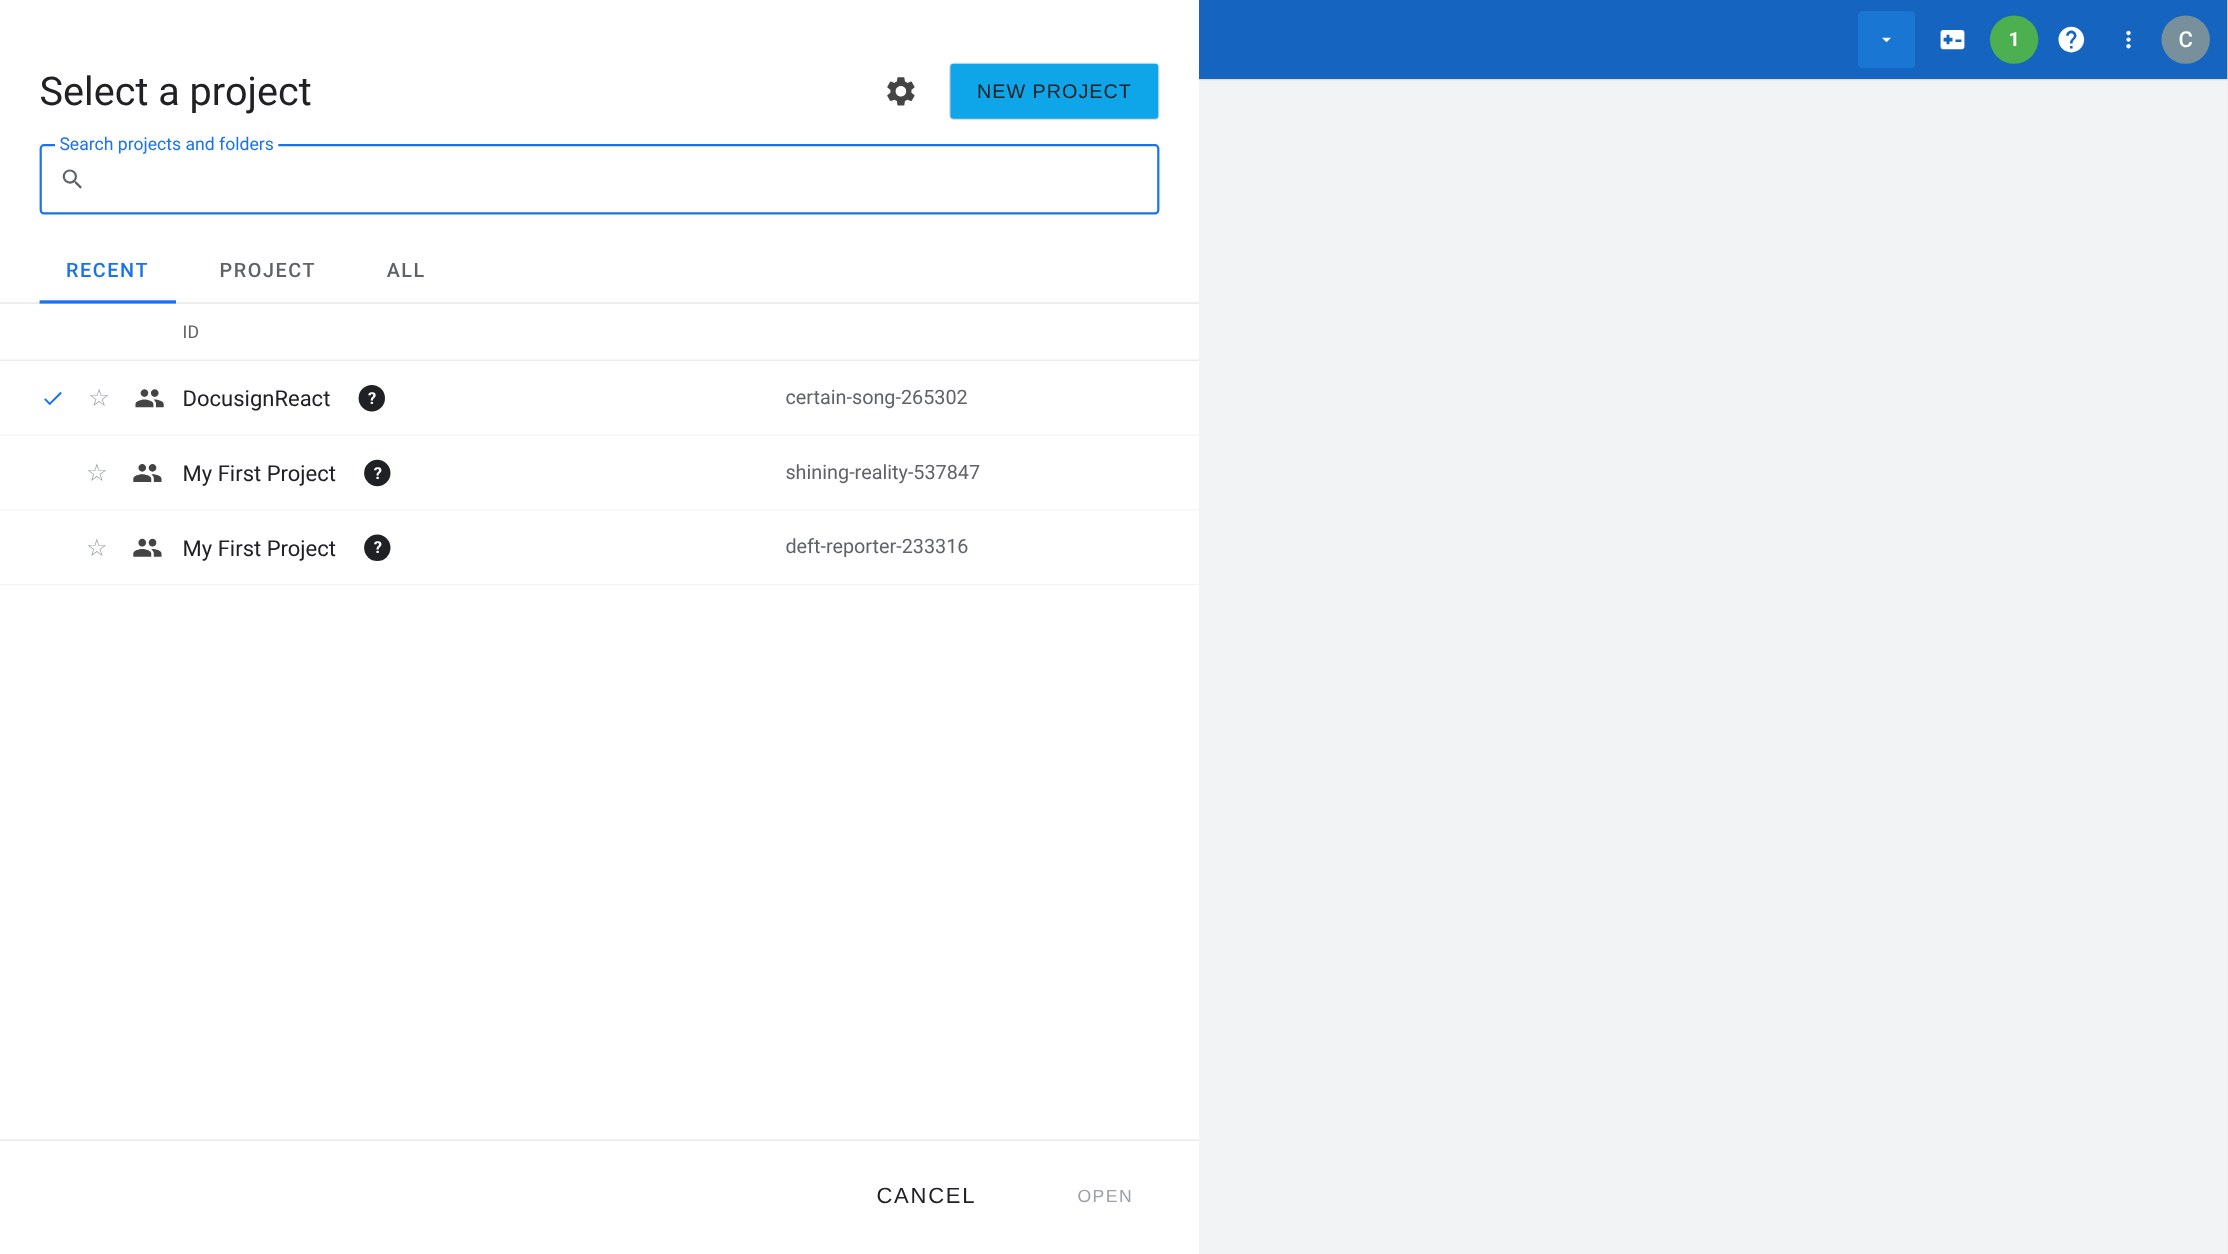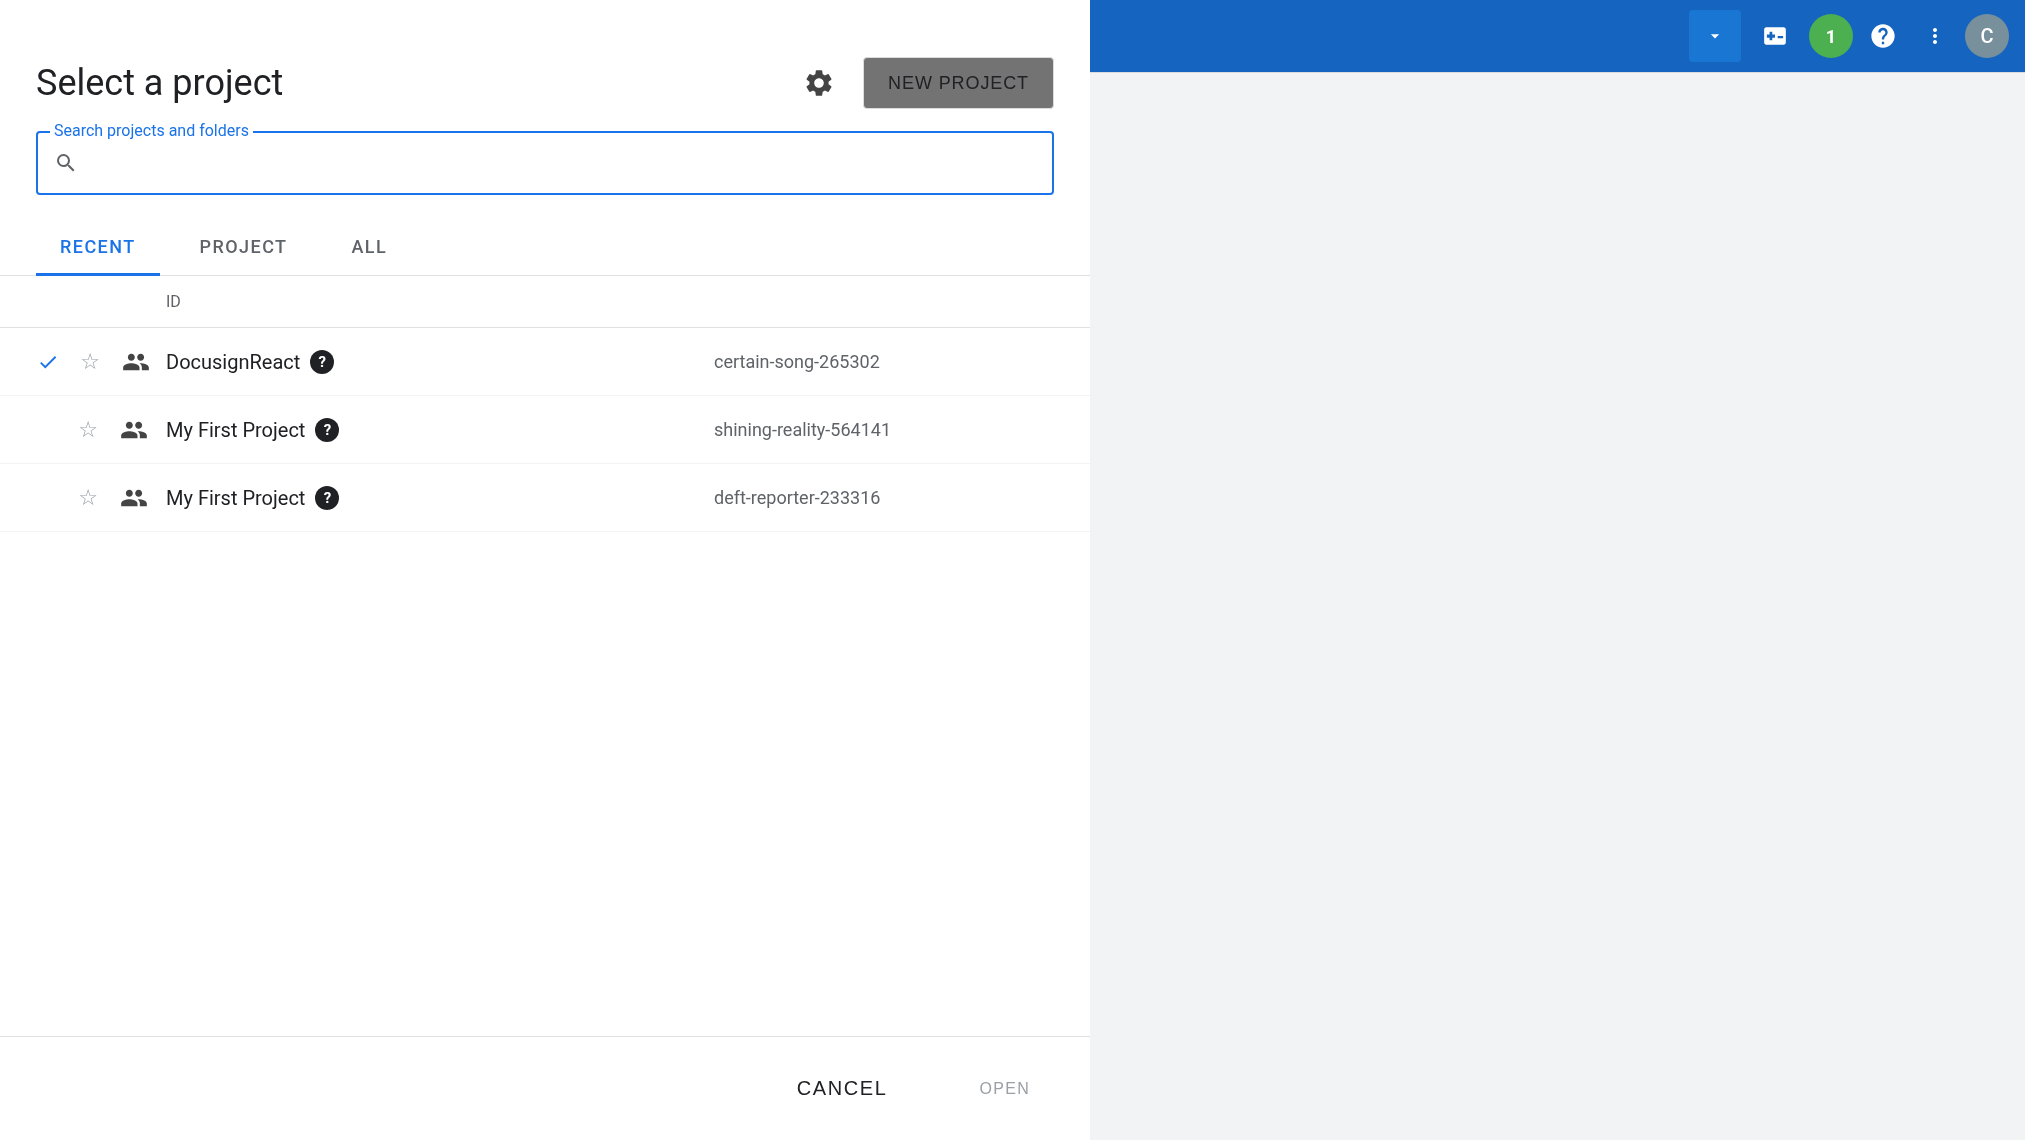--- a/index.html
+++ b/index.html
@@ -58,21 +58,21 @@
     .gear-icon-svg {
       width: 32px;
       height: 32px;
       fill: #444;
     }
 
     .new-project-btn {
       height: 52px;
       padding: 0 24px;
       border: 1px solid #dadce0;
-      background: #737373;
+      background: #0ea5e9;
       color: #202124;
       font-size: 18px;
       font-weight: 500;
       letter-spacing: 0.05em;
       cursor: pointer;
       border-radius: 4px;
     }
 
     
     .search-section {
@@ -203,21 +203,21 @@
       width: 32px;
       height: 32px;
       display: flex;
       align-items: center;
       justify-content: center;
     }
 
     .row-name {
       display: flex;
       align-items: center;
-      gap: 10px;
+      gap: 26px;
       font-size: 20px;
       color: #202124;
     }
 
     .help-icon {
       width: 24px;
       height: 24px;
       border-radius: 50%;
       background: #202124;
       color: #ffffff;
@@ -424,21 +424,21 @@
         <div class="people-icon">
           <svg width="28" height="28" viewBox="0 0 24 24" fill="#444">
             <path d="M16 11c1.66 0 2.99-1.34 2.99-3S17.66 5 16 5c-1.66 0-3 1.34-3 3s1.34 3 3 3zm-8 0c1.66 0 2.99-1.34 2.99-3S9.66 5 8 5C6.34 5 5 6.34 5 8s1.34 3 3 3zm0 2c-2.33 0-7 1.17-7 3.5V19h14v-2.5c0-2.33-4.67-3.5-7-3.5zm8 0c-.29 0-.62.02-.97.05 1.16.84 1.97 1.97 1.97 3.45V19h6v-2.5c0-2.33-4.67-3.5-7-3.5z"></path>
           </svg>
         </div>
       </div>
       <div class="row-name">
         <span>My First Project</span>
         <div class="help-icon">?</div>
       </div>
-      <div class="row-id">shining-reality-564141</div>
+      <div class="row-id">shining-reality-537847</div>
     </div>
 
     <div class="table-row">
       <div class="row-actions">
         <div class="check-icon" style="width:22px;"></div>
         <div class="star-icon">☆</div>
         <div class="people-icon">
           <svg width="28" height="28" viewBox="0 0 24 24" fill="#444">
             <path d="M16 11c1.66 0 2.99-1.34 2.99-3S17.66 5 16 5c-1.66 0-3 1.34-3 3s1.34 3 3 3zm-8 0c1.66 0 2.99-1.34 2.99-3S9.66 5 8 5C6.34 5 5 6.34 5 8s1.34 3 3 3zm0 2c-2.33 0-7 1.17-7 3.5V19h14v-2.5c0-2.33-4.67-3.5-7-3.5zm8 0c-.29 0-.62.02-.97.05 1.16.84 1.97 1.97 1.97 3.45V19h6v-2.5c0-2.33-4.67-3.5-7-3.5z"></path>
           </svg>

